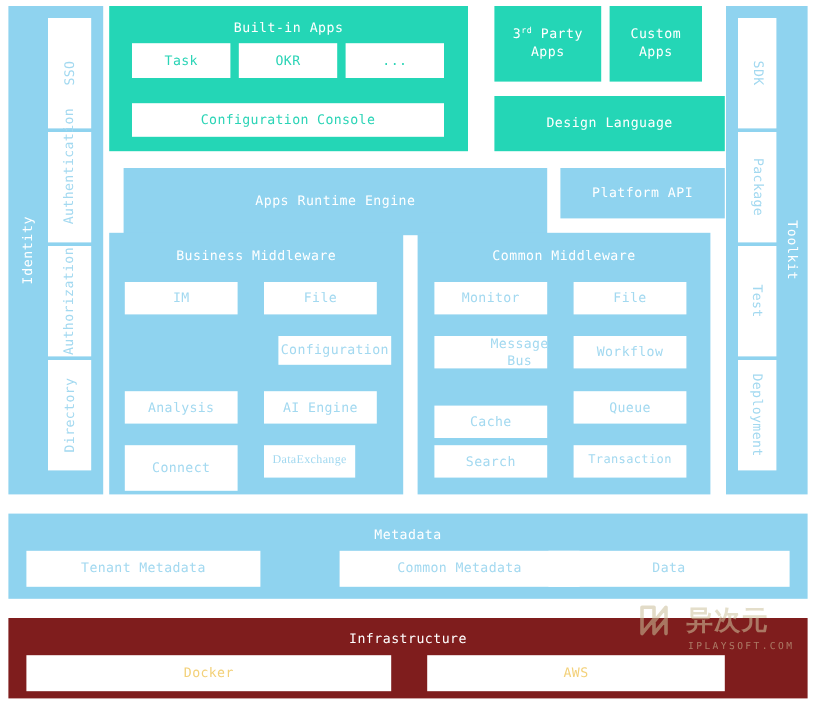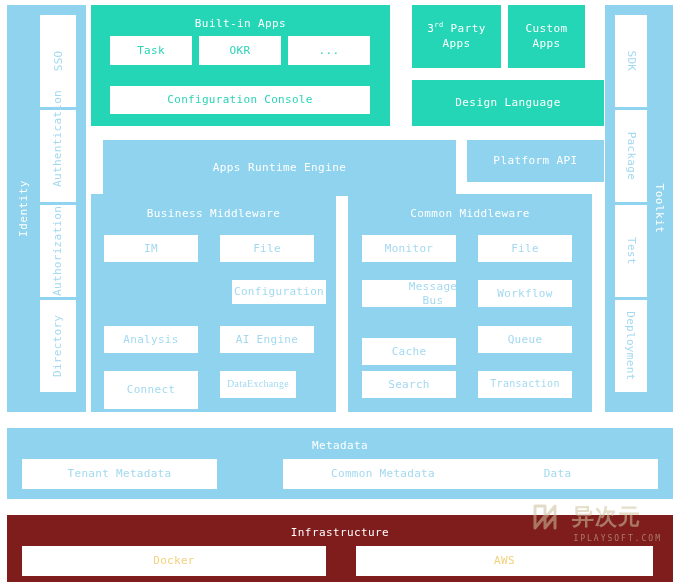--- a/index.html
+++ b/index.html
@@ -228,21 +228,21 @@
   <div class="chip blue-txt" style="left:457px;top:459px;width:201px;height:30px;">
       <span>Data</span>
     </div>
 
   <div class="panel gold" style="left:7px;top:515px;width:666px;height:67px;">
     <div class="panel-title" style="top:11px;">Infrastructure</div>
   </div>
   <div class="chip gold-txt" style="left:22px;top:546px;width:304px;height:30px;">
       <span>Docker</span>
     </div>
-  <div class="chip gold-txt" style="left:356px;top:546px;width:297px;height:30px;">
+  <div class="chip gold-txt" style="left:356px;top:546px;width:248px;height:30px;">
       <span>AWS</span>
     </div>
 
   <div class="watermark">
     <div class="wm-row">
       <svg width="40" height="30" viewBox="0 0 40 30">
         <path d="M3 4 L3 26 L13 14 L13 26 L23 14 L23 26 L23 4 L13 16 L13 4 Z" fill="none" stroke="#cbbf9a" stroke-width="3" stroke-linejoin="round"></path>
       </svg>
       <span style="font-family:'DejaVu Sans','Liberation Sans',sans-serif;font-size:22px;font-weight:bold;color:#cfc49f;letter-spacing:1px;">异次元</span>
     </div>

